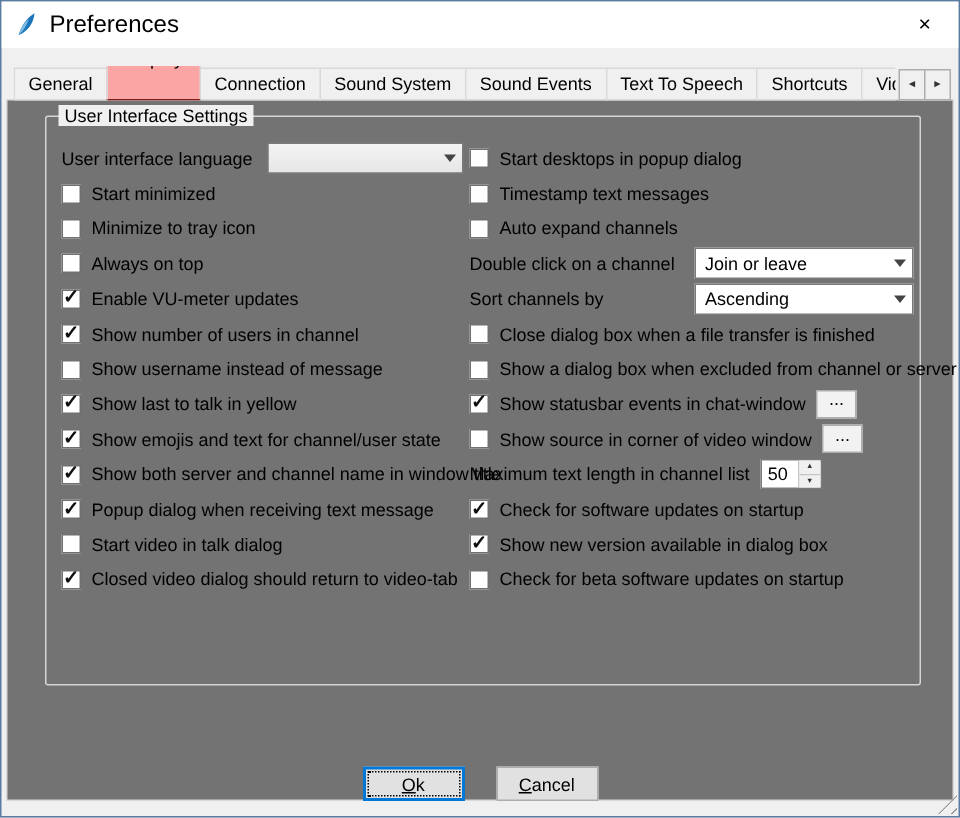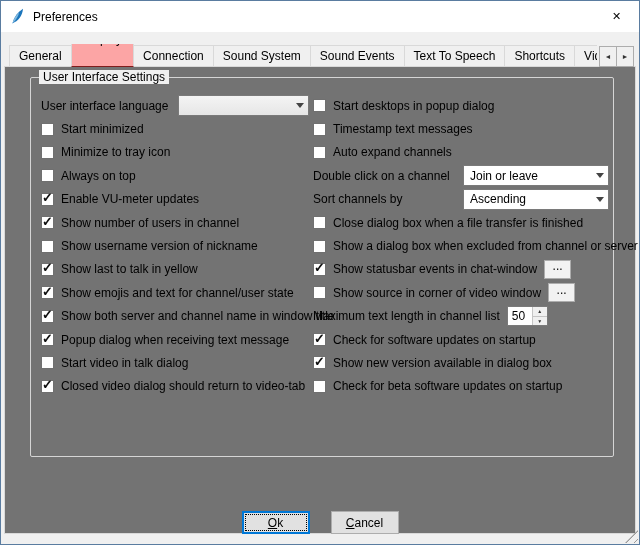--- a/index.html
+++ b/index.html
@@ -4,21 +4,21 @@
 <style>
   * { box-sizing: border-box; margin: 0; padding: 0; }
   html,body { width: 640px; height: 545px; }
   body { font-family: "Liberation Sans", sans-serif; font-size: 12px; color: #000; }
 
   .dialog { width: 640px; height: 545px; background: #f0f0f0; border: 1px solid #5a7ca0; position: relative; overflow: hidden; }
 
   
   .titlebar { height: 31px; background: #ffffff; display: flex; align-items: center; }
   .app-icon { width: 17px; height: 17px; margin-left: 8px; flex: none; }
-  .title { margin-left: 7px; font-size: 12px; }
+  .title { margin-left: 7px; font-size: 16px; }
   .close { margin-left: auto; width: 45px; height: 31px; display: flex; align-items: center; justify-content: center; font-size: 11px; cursor: default; }
 
   .bodyarea { position: relative; height: 514px; }
 
   
   .tabbar { position: absolute; left: 8px; right: 42px; top: 12px; height: 23px; display: flex; align-items: flex-end; overflow: hidden; white-space: nowrap; z-index: 3; justify-content: space-between; }
   .tab { flex: none; padding: 3px 9px 3px; background: #f0f0f0; border: 1px solid #d9d9d9; margin-right: -1px; cursor: default; }
   .tab.active { background: #fca5a5; padding: 5px 11px 20px; border-bottom: 1px solid #7f1d1d; position: relative; z-index: 4; }
   .tabscroll { position: absolute; right: 4px; top: 14px; width: 36px; height: 21px; display: flex; z-index: 5; }
   .tabscroll .arrow { width: 18px; height: 21px; border: 1px solid #adadad; background: #f0f0f0; display: flex; align-items: center; justify-content: center; font-size: 7px; color: #333; }
@@ -135,21 +135,21 @@
           <div class="row chk" data-checked="true">
             <span class="cb"></span>
             <span class="lbl">Enable VU-meter updates</span>
           </div>
           <div class="row chk" data-checked="true">
             <span class="cb"></span>
             <span class="lbl">Show number of users in channel</span>
           </div>
           <div class="row chk" data-checked="false">
             <span class="cb"></span>
-            <span class="lbl">Show username version of nickname</span>
+            <span class="lbl">Show username instead of message</span>
           </div>
           <div class="row chk" data-checked="true">
             <span class="cb"></span>
             <span class="lbl">Show last to talk in yellow</span>
           </div>
           <div class="row chk" data-checked="true">
             <span class="cb"></span>
             <span class="lbl">Show emojis and text for channel/user state</span>
           </div>
           <div class="row chk" data-checked="true">

